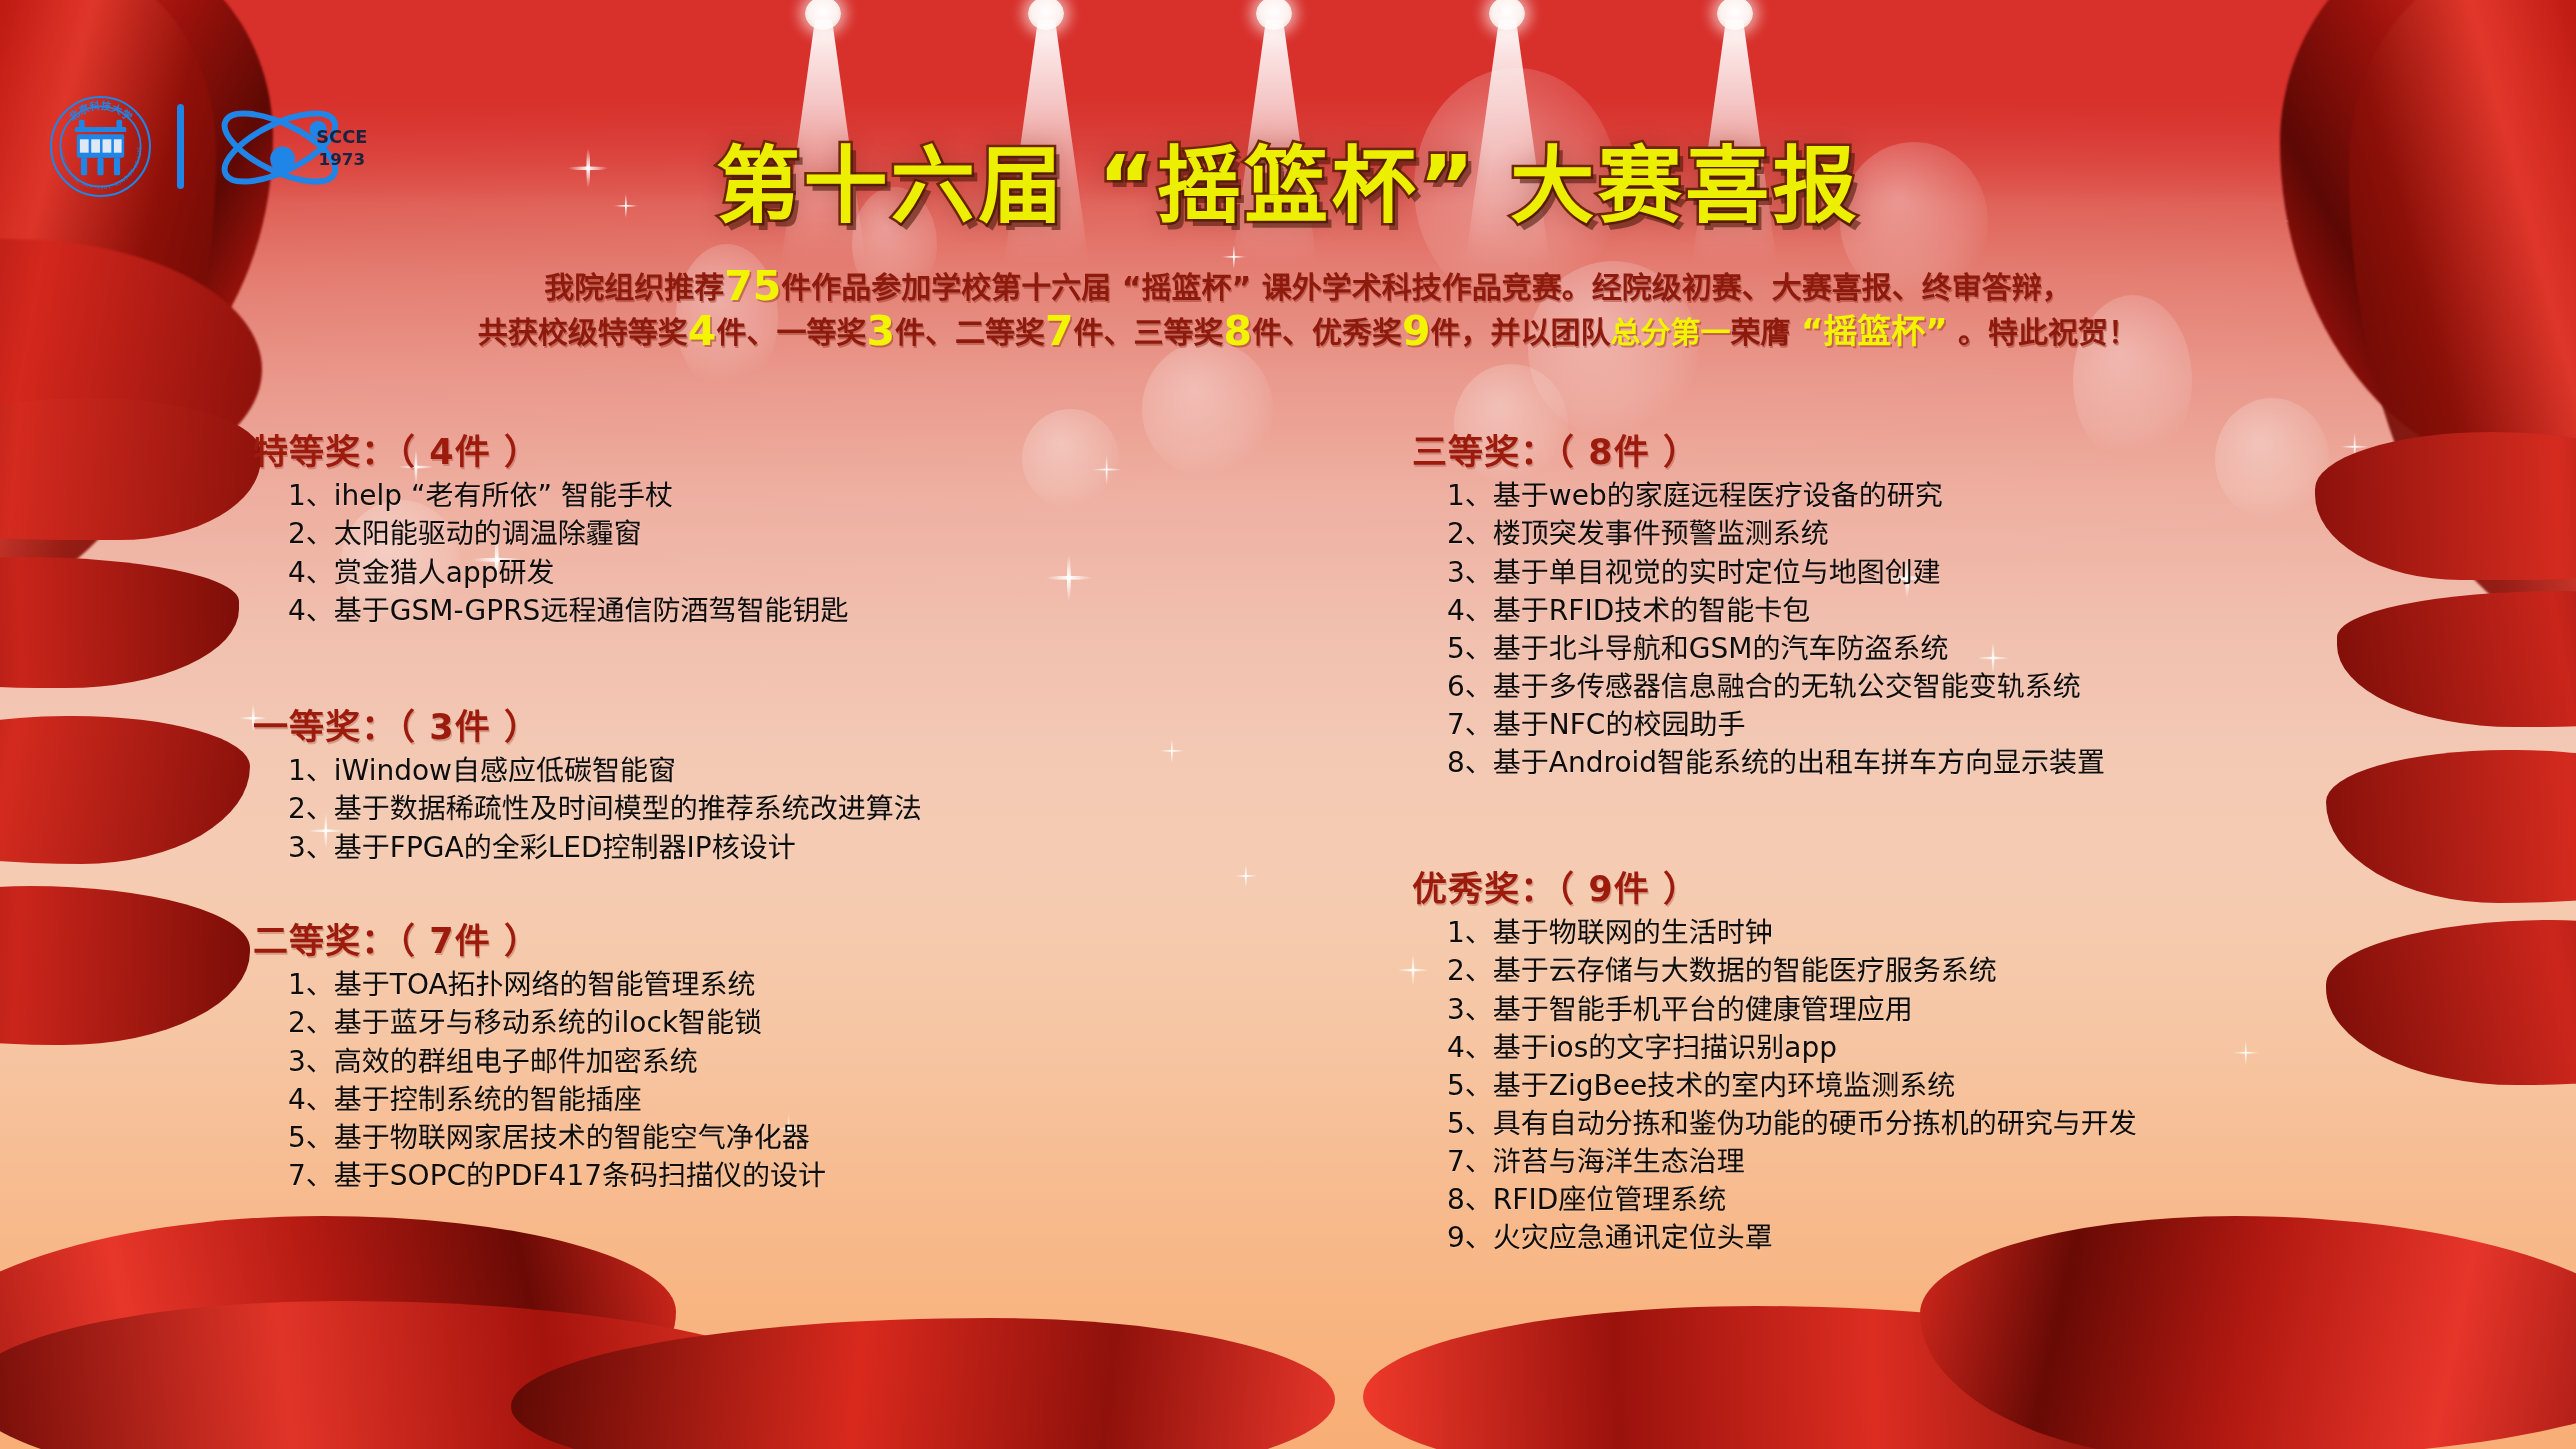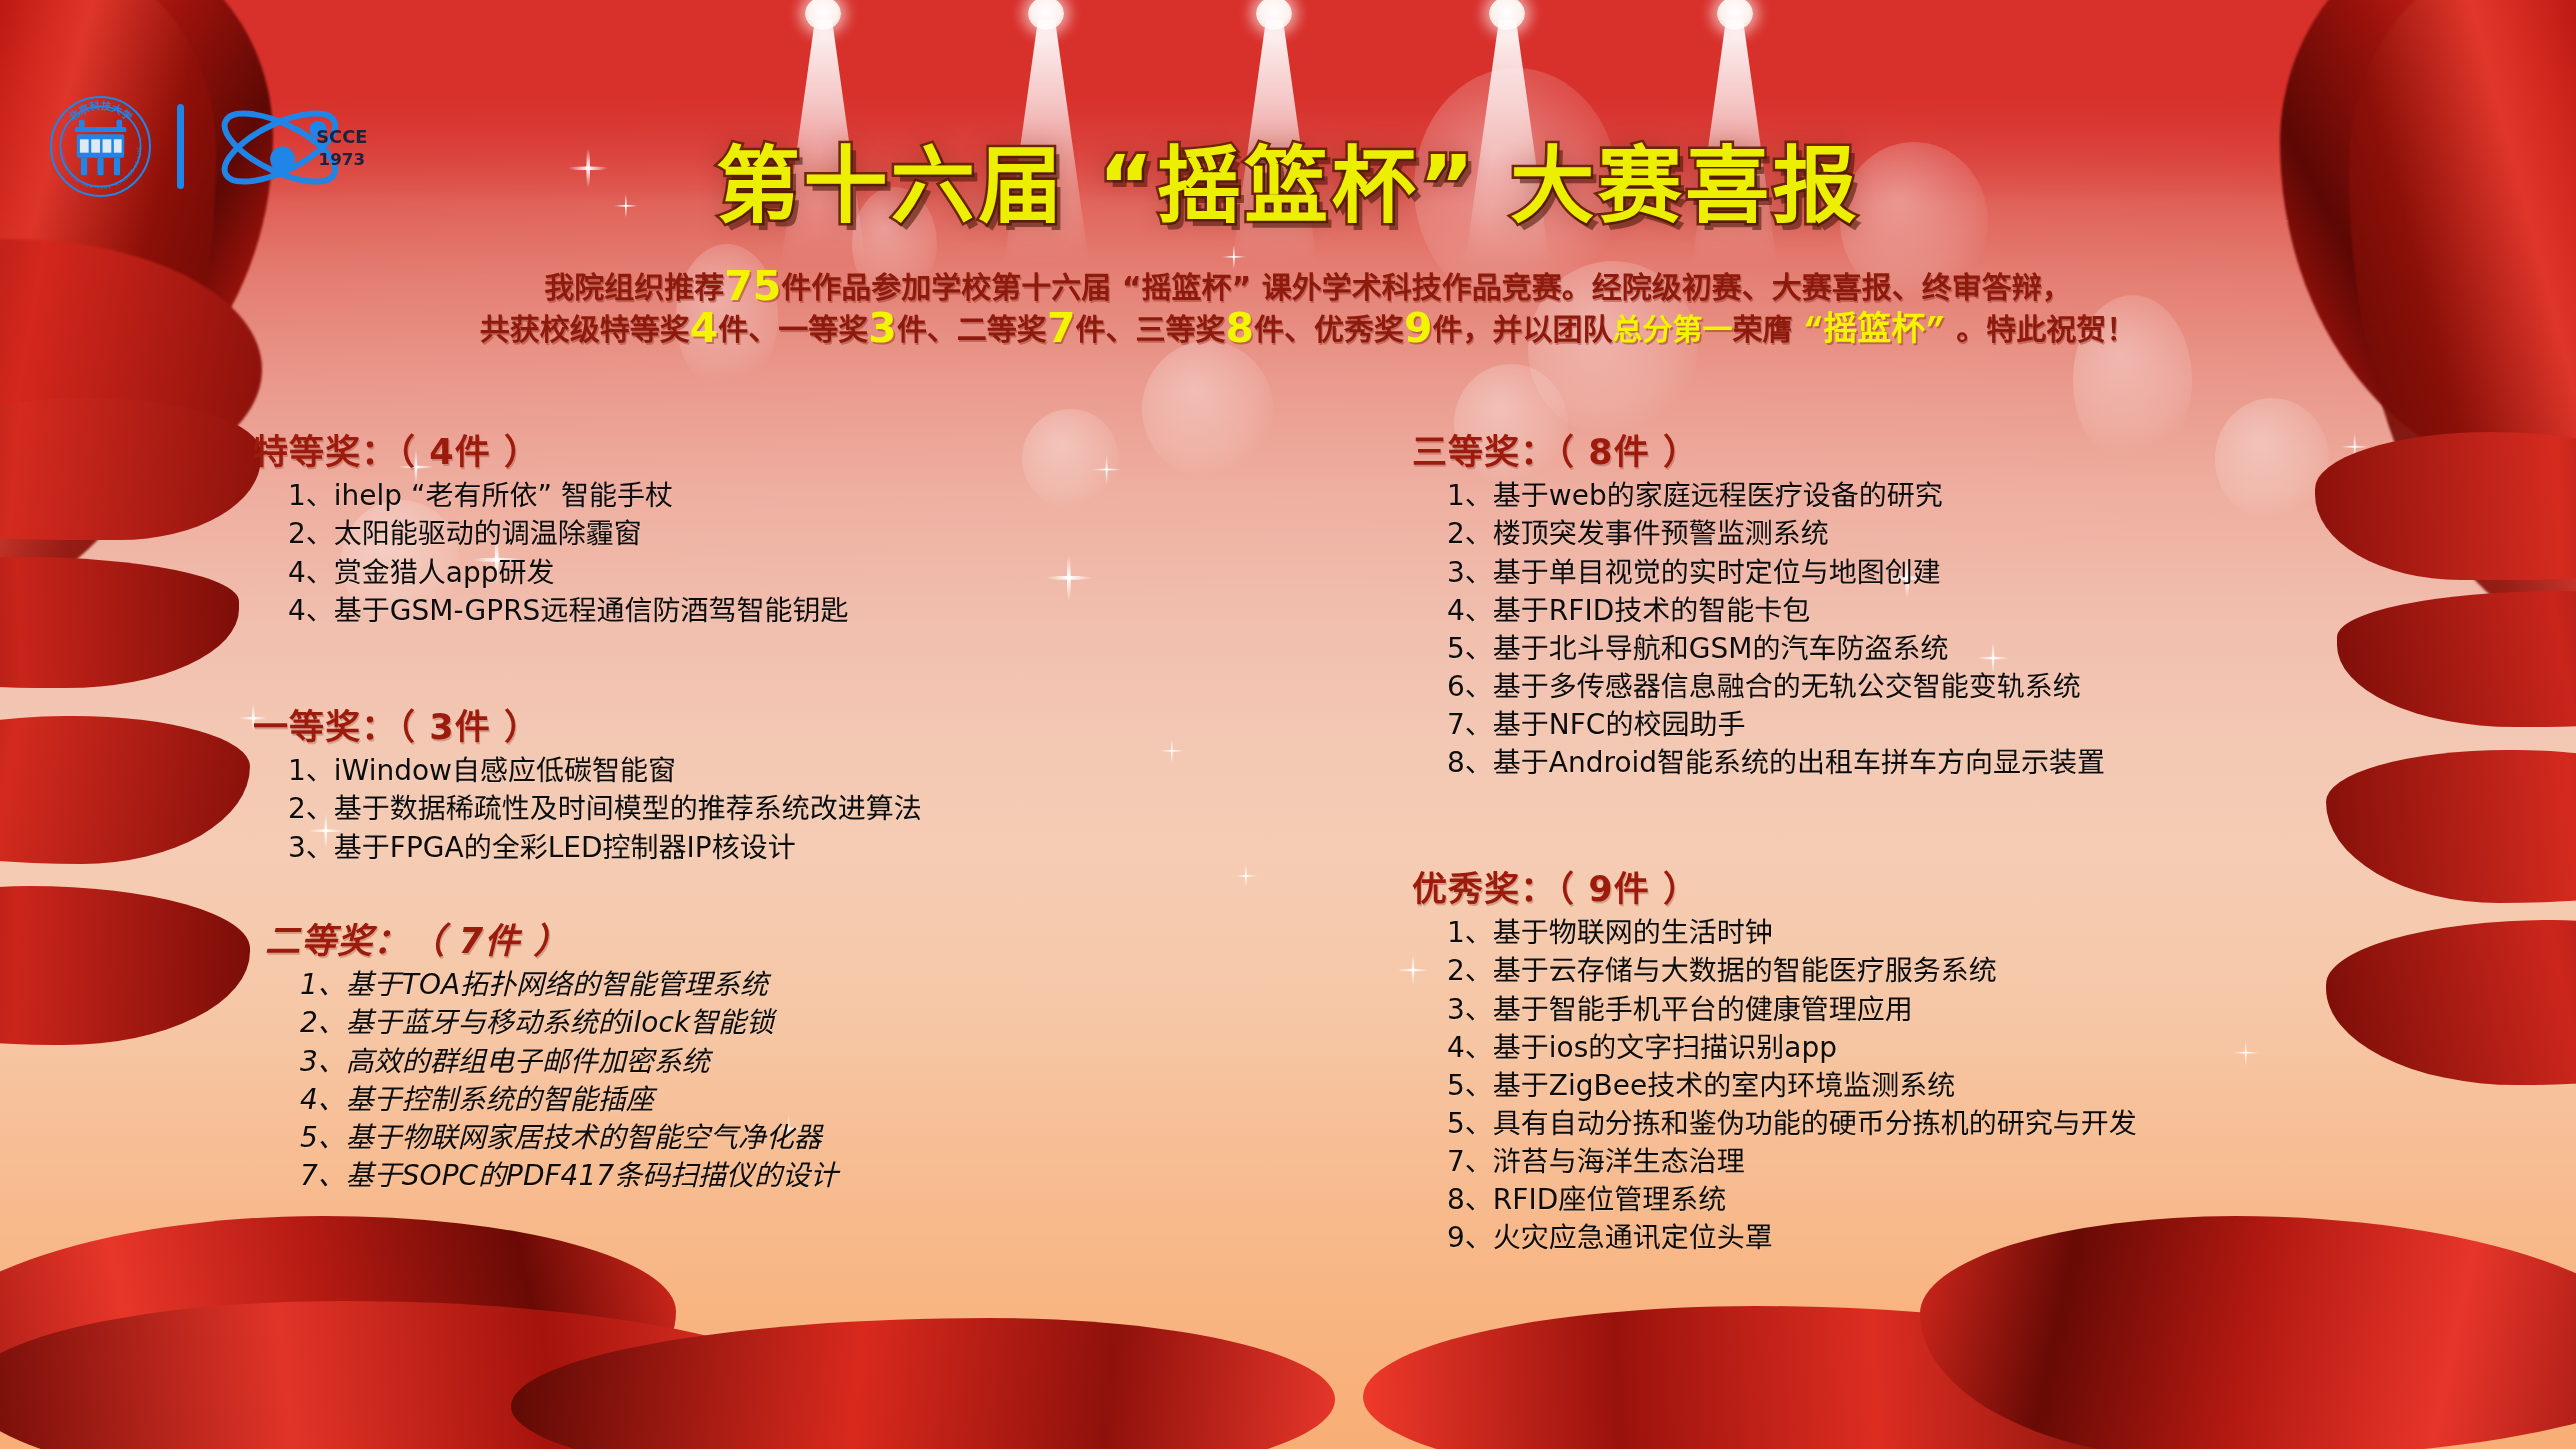--- a/index.html
+++ b/index.html
@@ -100,21 +100,20 @@
     text-shadow:1.7px 1.7px 0 rgba(150,40,10,0.45);
     vertical-align:-2.3px;
   }
   .intro .hl-w{
     color:#f2f400;
     text-shadow:1.7px 1.7px 0 rgba(150,40,10,0.45);
   }
   .intro .hl-big{
     color:#f2f400;font-size:34px;
     text-shadow:1.7px 1.7px 0 rgba(150,40,10,0.45);
-    font-family:Liberation Mono, monospace;
   }
 
   
   .columns{position:absolute;left:0;right:0;top:423px;display:flex;}
   .col{flex:1;padding:0 34px;}
   .col.left-col{padding-left:244px;padding-right:23px;}
   .col.right-col{padding-left:1403px;padding-right:23px;}
   .columns{display:block;}
   .col{position:absolute;top:0;}
   .col.left-col{left:244px;width:1079px;padding:0;}
@@ -132,21 +131,21 @@
   .award-list li{
     font-size:28px;line-height:1.36;color:#0d0d0d;font-weight:normal;
     font-family:"DejaVu Sans","Liberation Sans",sans-serif;
     white-space:nowrap;
     text-shadow:0.6px 0.6px 0 rgba(255,255,255,0.18);
   }
 
   
   .blk-te  {position:absolute;top:0px;left:0;}
   .blk-yi  {position:absolute;top:275px;left:0;}
-  .blk-er  {position:absolute;top:489px;left:12px;font-style:italic;}
+  .blk-er  {position:absolute;top:489px;left:0;}
   .blk-san {position:absolute;top:0px;left:0;}
   .blk-you {position:absolute;top:437px;left:0;}
 </style>
 </head>
 <body>
 
 <div class="stage">
 
   <div class="bg-layer">
     <div class="top-band"></div>

